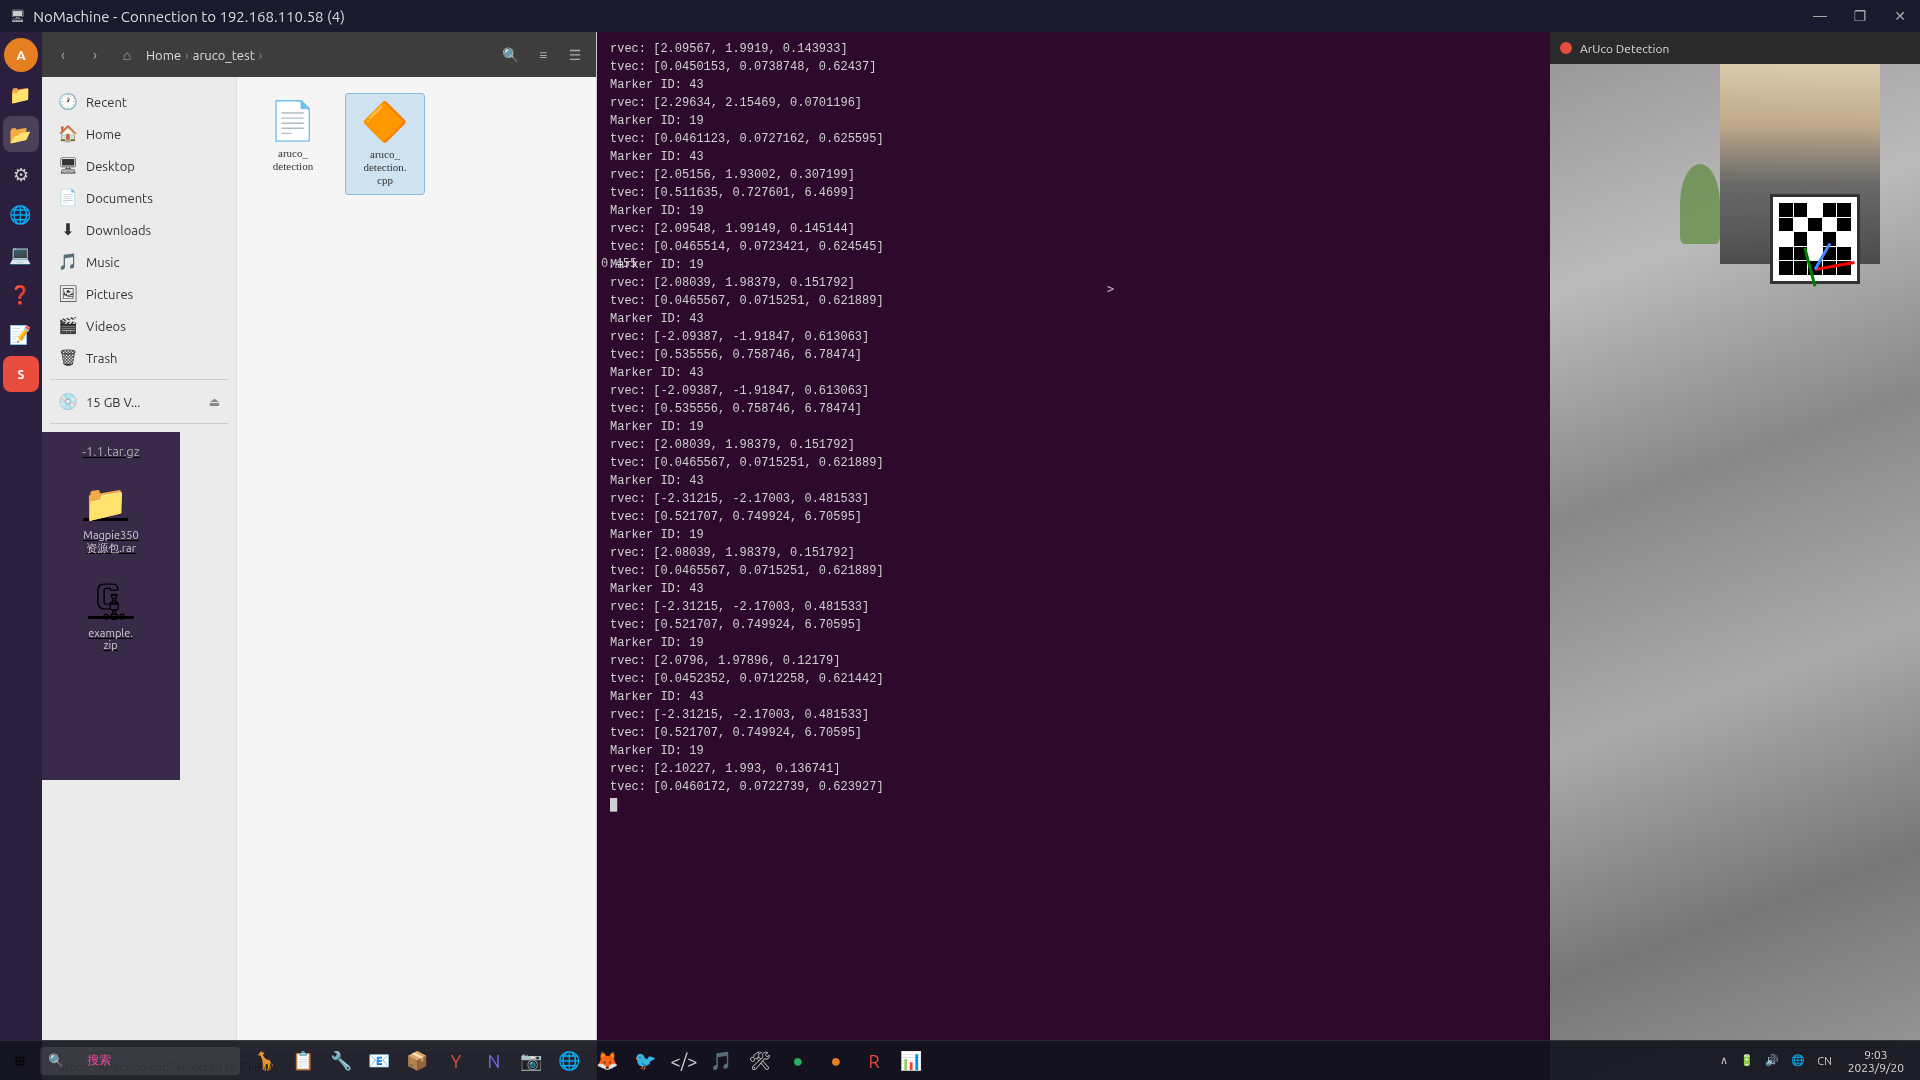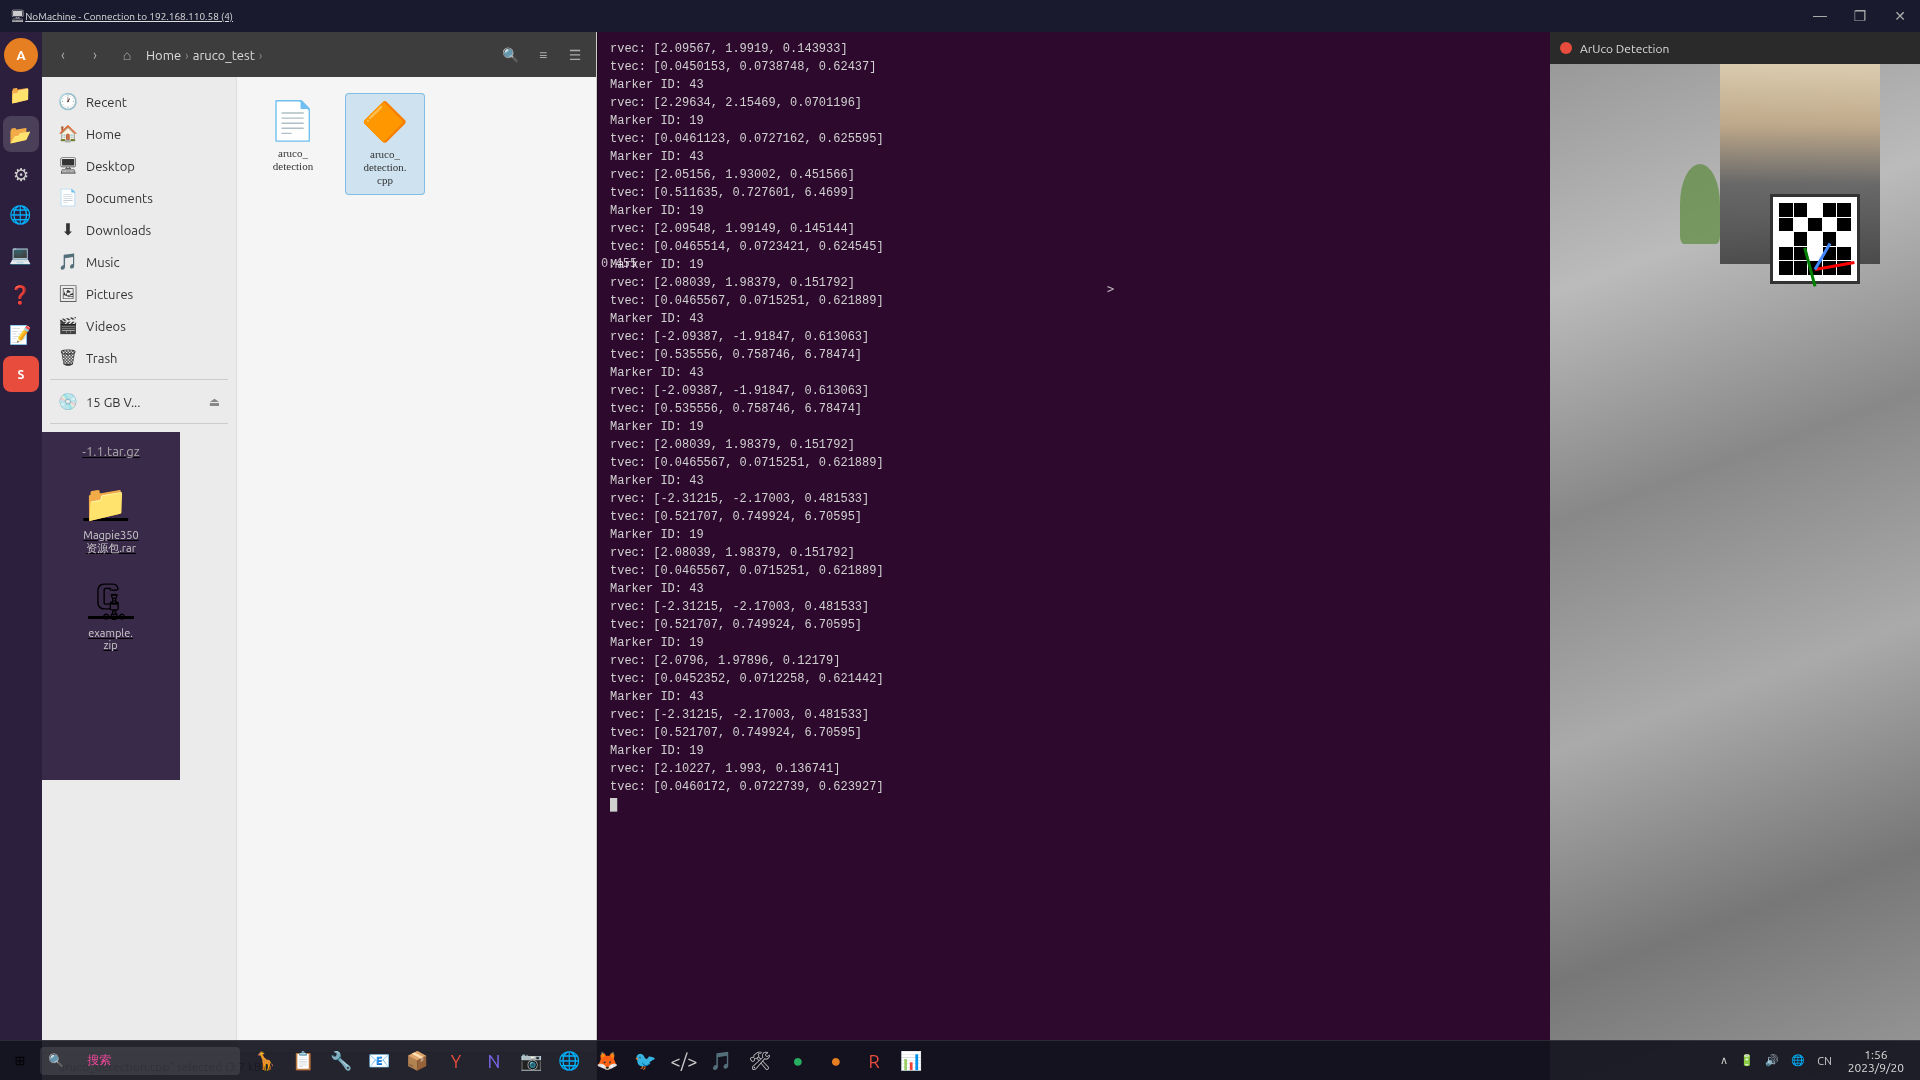--- a/index.html
+++ b/index.html
@@ -9,21 +9,21 @@
     .title-bar {
       height: 32px;
       background: #1a1a2e;
       display: flex;
       align-items: center;
       padding: 0 10px;
       color: #ccc;
       font-size: 12px;
       position: relative;
     }
-    .title-bar-title { color: #ddd; font-size: 10px; text-decoration: underline; }
+    .title-bar-title { margin-left: 8px; color: #ddd; font-size: 15px; }
     .title-bar-controls { position: absolute; right: 0; top: 0; height: 32px; display: flex; align-items: center; }
     .title-btn { width: 40px; height: 32px; display: flex; align-items: center; justify-content: center; cursor: pointer; color: #aaa; font-size: 14px; }
 
     
     .main-container { display: flex; width: 1920px; height: 1048px; }
 
     
     .taskbar-left {
       width: 42px;
       background: #2c1f3d;
@@ -330,21 +330,21 @@
 
     <div class="terminal">
       <div class="terminal-body" id="terminal-body">
       <div class="term-line">rvec: [2.09567, 1.9919, 0.143933]</div>
           <div class="term-line">tvec: [0.0450153, 0.0738748, 0.62437]</div>
           <div class="term-line">Marker ID: 43</div>
           <div class="term-line">rvec: [2.29634, 2.15469, 0.0701196]</div>
           <div class="term-line">Marker ID: 19</div>
           <div class="term-line">tvec: [0.0461123, 0.0727162, 0.625595]</div>
           <div class="term-line">Marker ID: 43</div>
-          <div class="term-line">rvec: [2.05156, 1.93002, 0.451566]</div>
+          <div class="term-line">rvec: [2.05156, 1.93002, 0.307199]</div>
           <div class="term-line">tvec: [0.511635, 0.727601, 6.4699]</div>
           <div class="term-line">Marker ID: 19</div>
           <div class="term-line">rvec: [2.09548, 1.99149, 0.145144]</div>
           <div class="term-line">tvec: [0.0465514, 0.0723421, 0.624545]</div>
           <div class="term-line">Marker ID: 19</div>
           <div class="term-line">rvec: [2.08039, 1.98379, 0.151792]</div>
           <div class="term-line">tvec: [0.0465567, 0.0715251, 0.621889]</div>
           <div class="term-line">Marker ID: 43</div>
           <div class="term-line">rvec: [-2.09387, -1.91847, 0.613063]</div>
           <div class="term-line">tvec: [0.535556, 0.758746, 6.78474]</div>
@@ -453,19 +453,19 @@
       <div class="win-tb-icon" style="color:#e74c3c;">R</div>
       <div class="win-tb-icon">📊</div>
     </div>
     <div class="win-tray">
       <span class="win-tray-item">∧</span>
       <span class="win-tray-item">🔋</span>
       <span class="win-tray-item">🔊</span>
       <span class="win-tray-item">🌐</span>
       <span class="win-tray-item">CN</span>
       <div class="win-clock">
-        <div>1:56</div>
+        <div>9:03</div>
         <div>2023/9/20</div>
       </div>
     </div>
   </div>
 
 </div>
 
 </body></html>

